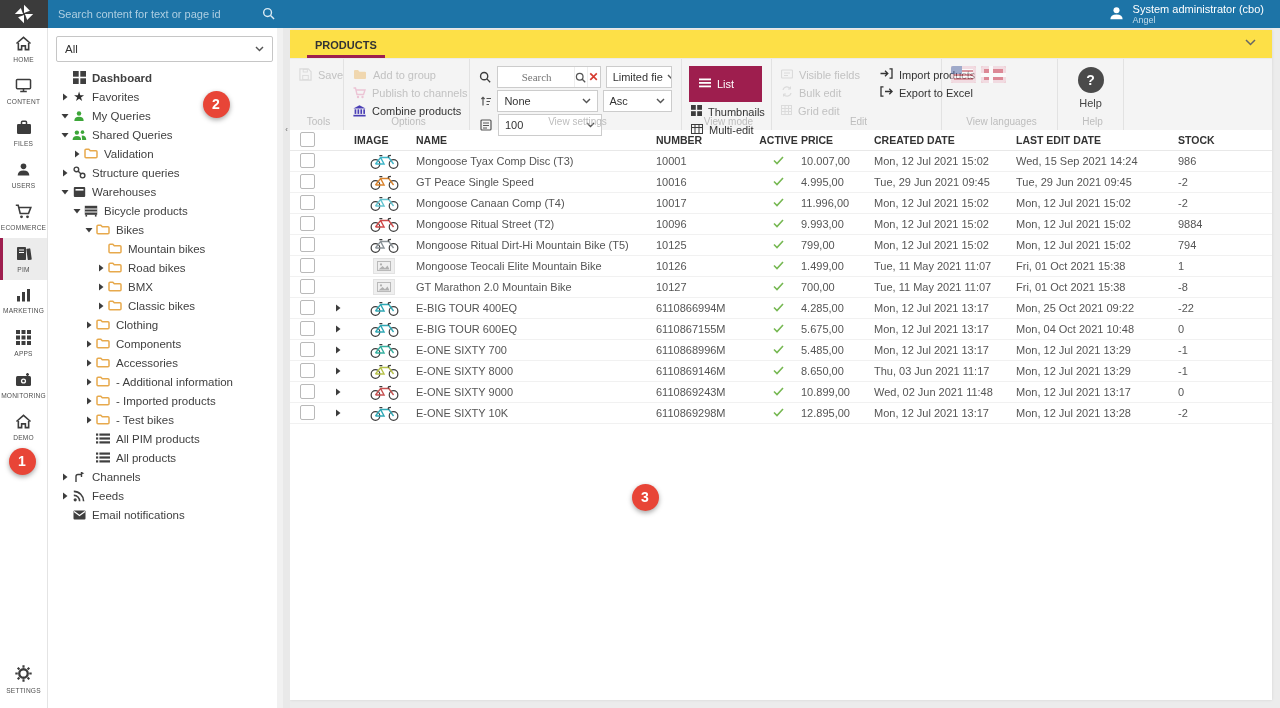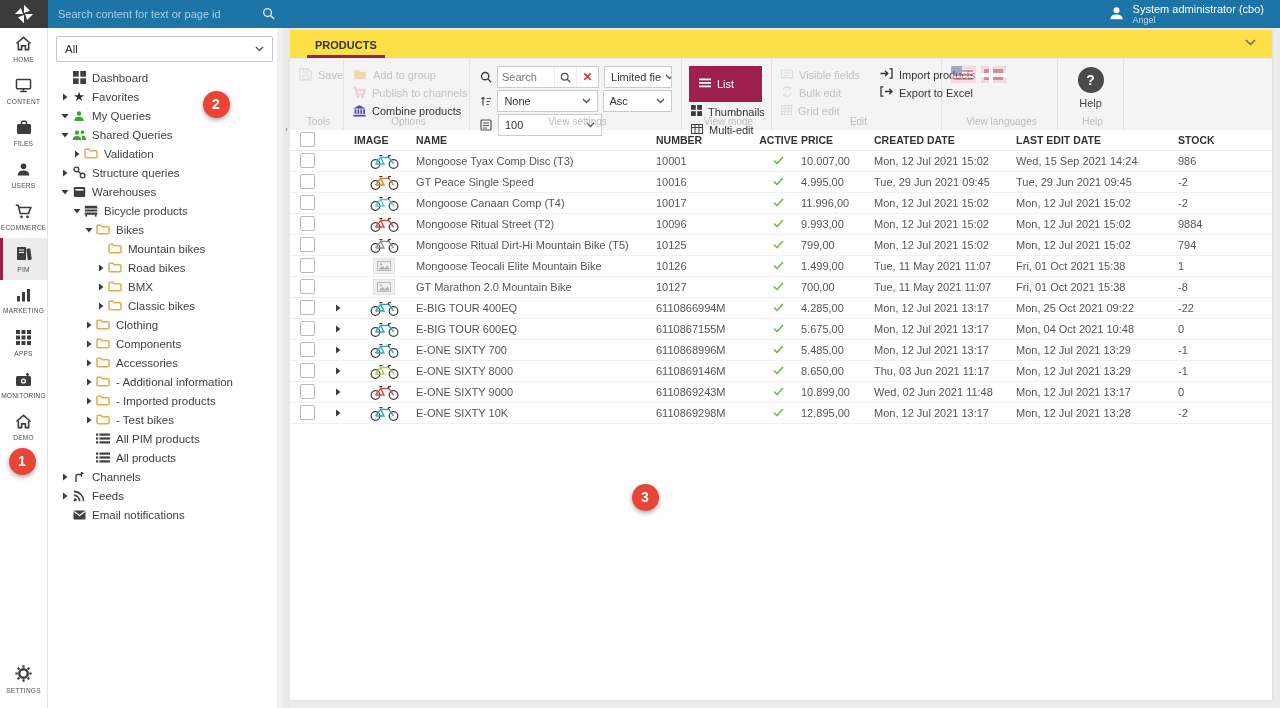--- a/index.html
+++ b/index.html
@@ -53,21 +53,21 @@
   .tgroup { position:relative; border-right:1px solid #e2e2e2; padding:7px 9px 16px; }
   .tgroup-label { position:absolute; bottom:3px; left:4px; right:0; text-align:center; font-size:10px; color:#bdbdbd; white-space:nowrap; }
   .tbtn { display:flex; align-items:center; gap:6px; font-size:11px; color:#333; height:17px; margin-bottom:1px; cursor:pointer; white-space:nowrap; }
   .tbtn.disabled { color:#c2c2c2; cursor:default; }
   .tbtn.disabled svg { opacity:.45; }
   .tbtn.selected { background:#9e1e4e; color:#fff; padding:0 10px; height:36px; margin-left:-2px; }
   .ticon-fix { width:14px; display:flex; justify-content:center; }
 
   .vs-row { display:flex; align-items:center; gap:5px; height:22px; margin-bottom:2px; }
   .search-box { display:flex; align-items:center; background:#fff; border:1px solid #cccccc; height:22px; width:104px; }
-  .search-box input { width:56px; border:none; outline:none; font-size:11px; padding:0 4px; font-family:Liberation Sans, sans-serif; color:#333; }
+  .search-box input { width:56px; border:none; outline:none; font-size:11px; padding:0 4px; font-family:Liberation Serif, serif; color:#333;margin-left:20px; }
   .sb-btn { width:22px; height:20px; display:flex; align-items:center; justify-content:center; border-left:1px solid #eee; cursor:pointer; }
   .red-x { color:#d63a2f; font-weight:bold; font-size:12px; }
   .sel { display:flex; align-items:center; justify-content:space-between; background:#fff; border:1px solid #cccccc; height:22px; padding:0 6px; font-size:11px; color:#333; cursor:pointer; white-space:nowrap; overflow:hidden; }
   .sel .chev { margin-left:4px; flex:0 0 auto; }
   .w-sm { width:72px; } .w-md { width:104px; }
 
   .edit-cols { display:flex; gap:20px; }
   .flag { width:25px; height:17px; border-radius:2px; position:relative; overflow:hidden; opacity:.55; flex:0 0 25px; box-shadow:0 0 0 3px #f0c8d2 inset; }
   .flag-us { background:repeating-linear-gradient(#c24a5a 0 2px,#fff 2px 4px); }
   .flag-us::before { content:""; position:absolute; left:0; top:0; width:11px; height:8px; background:#5a6ea8; }
@@ -230,21 +230,21 @@
   </div>
 
 <div class="tree-panel">
   <div class="filter-select">
     <span>All</span>
     <svg class="chev" width="9" height="6" viewBox="0 0 9 6">
         <polyline points="1,1 4.5,4.6 8,1" fill="none" stroke="#555" stroke-width="1.4"></polyline>
       </svg>
   </div>
   <div class="tree" id="tree">
-      <div class="tree-item" style="padding-left: 10px;">
+      <div class="tree-item" style="padding-left: 10px; font-weight: bold;">
         <span class="caret-slot"></span>
         <span class="ticon">
           <svg width="13" height="13" viewBox="0 0 13 13">
             <g fill="#3f3f3f">
               <rect x="0" y="0" width="5.7" height="5.7"></rect>
               <rect x="7.3" y="0" width="5.7" height="5.7"></rect>
               <rect x="0" y="7.3" width="5.7" height="5.7"></rect>
               <rect x="7.3" y="7.3" width="5.7" height="5.7"></rect>
             </g>
           </svg>

